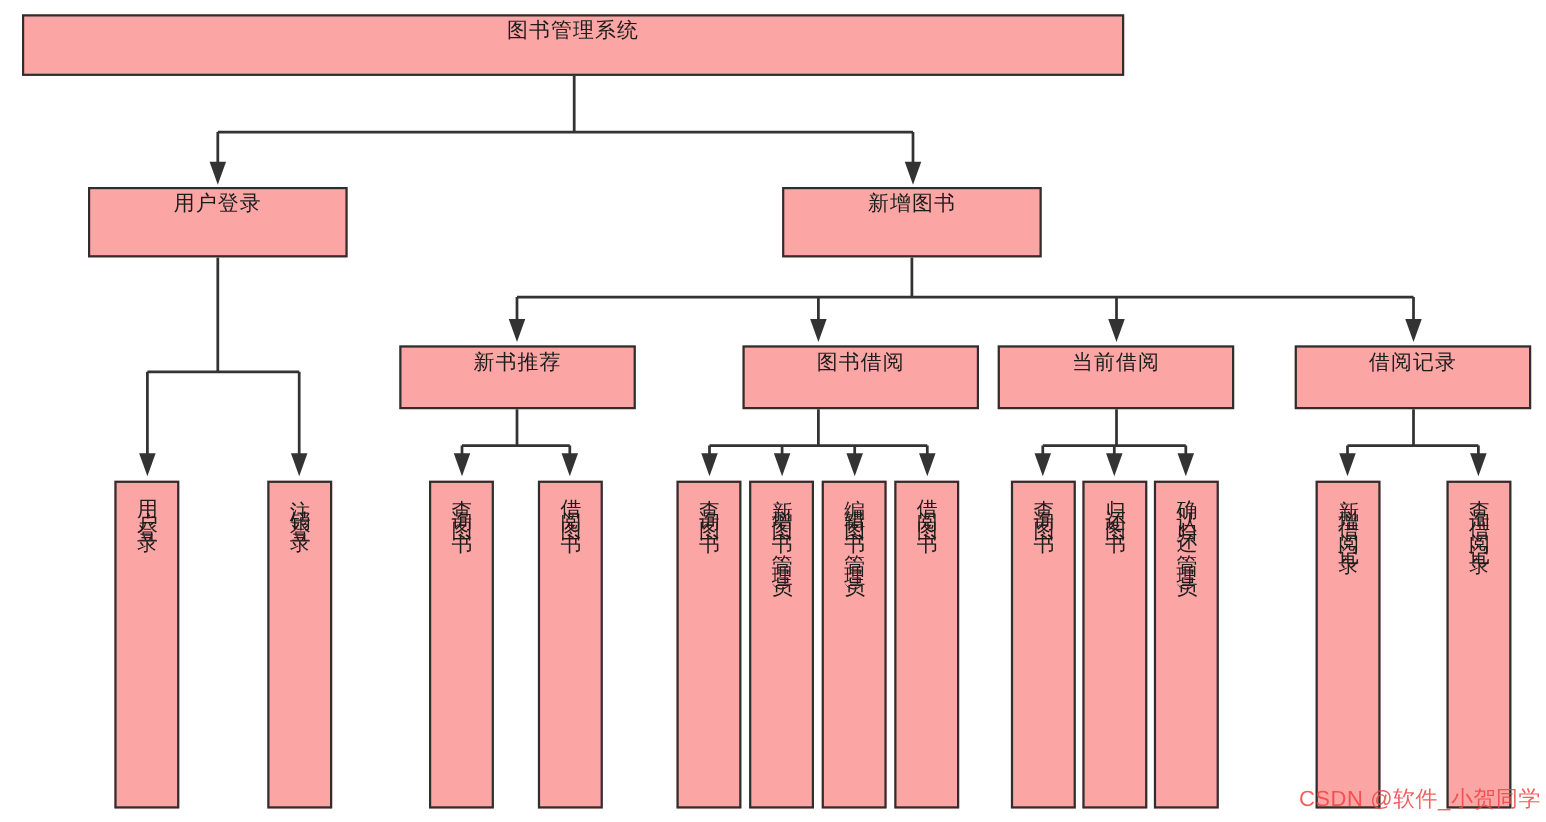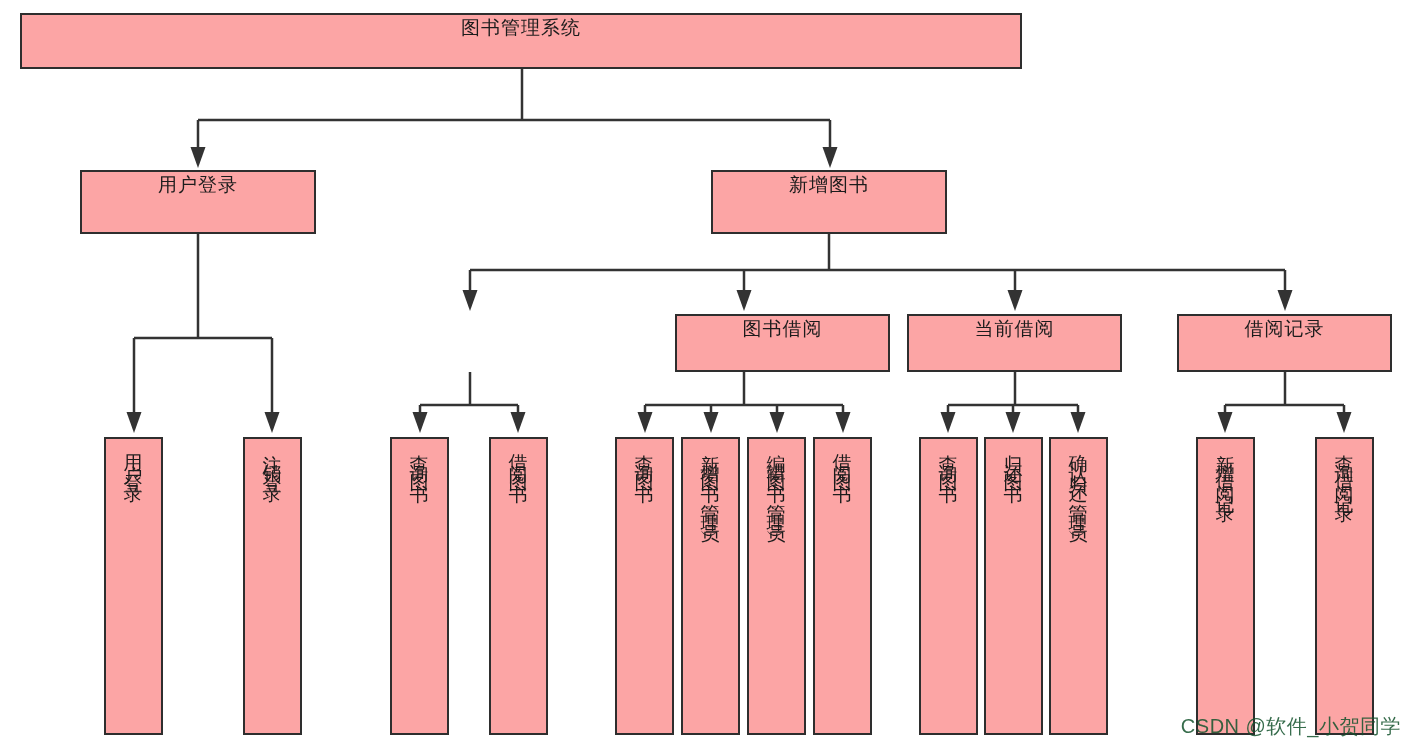--- a/index.html
+++ b/index.html
@@ -35,21 +35,21 @@
     font-size: 19px;
     letter-spacing: 10px;
     line-height: 1;
     white-space: nowrap;
   }
   .watermark {
     position: absolute;
     top: 713px;
     right: 4px;
     font-size: 20px;
-    color: #14532d;
+    color: #ef4444;
     letter-spacing: 0.5px;
     z-index: 5;
     opacity: 0.85;
     text-align: right;
   }
 </style>
 </head>
 <body>
 
 <div class="canvas">
@@ -147,20 +147,23 @@
     <span>图书管理系统</span>
   </div>
 
   <div class="box hbox" style="left:80px; top:170px; width:236px; height:64px">
     <span>用户登录</span>
   </div>
   <div class="box hbox" style="left:711px; top:170px; width:236px; height:64px">
     <span>新增图书</span>
   </div>
 
+  <div class="box hbox" style="left:363px; top:314px; width:215px; height:58px">
+    <span>新书推荐</span>
+  </div>
   <div class="box hbox" style="left:675px; top:314px; width:215px; height:58px">
     <span>图书借阅</span>
   </div>
   <div class="box hbox" style="left:1177px; top:314px; width:215px; height:58px">
     <span>借阅记录</span>
   </div>
   <div class="box hbox" style="left:907px; top:314px; width:215px; height:58px">
     <span>当前借阅</span>
   </div>
 

